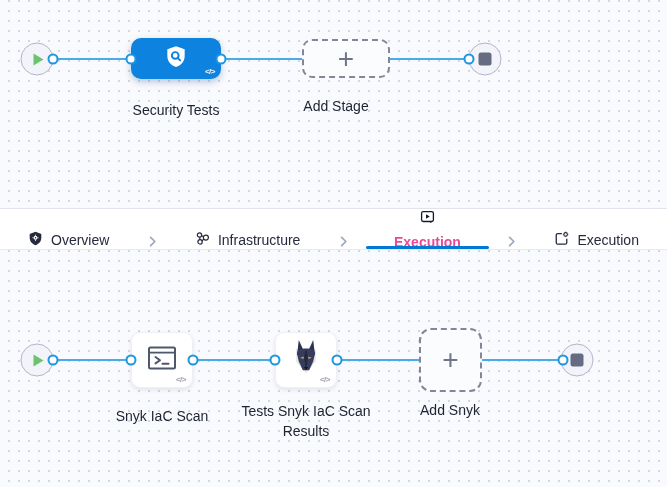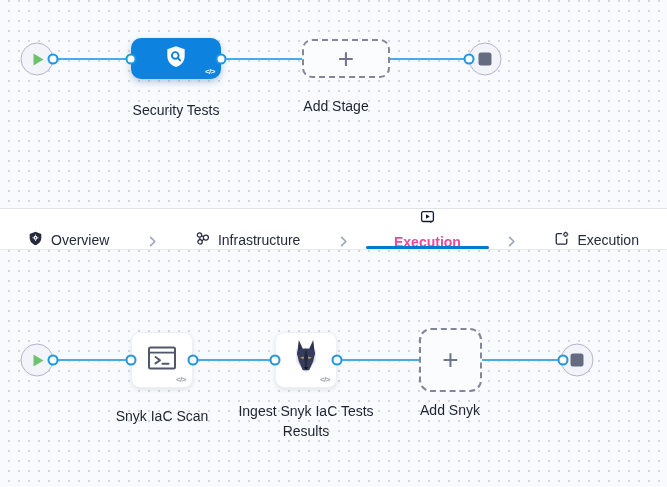--- a/index.html
+++ b/index.html
@@ -240,15 +240,15 @@
   <div class="add-box" style="left:419px; top:78px; width:63px; height:64px; border-radius:12px;">
     <span class="plus-glyph">+</span>
   </div>
 
   <div class="dot" style="left:563px; top:110px;"></div>
   <div class="endpoint" style="left:577px; top:110px;">
     <div class="stop-sq"></div>
   </div>
 
   <div class="node-label" style="left:162px; top:156px;">Snyk IaC Scan</div>
-  <div class="node-label wrap" style="left:306px; top:151px;">Ingest Snyk IaC Tests Results</div>
+  <div class="node-label wrap" style="left:306px; top:151px;">Tests Snyk IaC Scan Results</div>
   <div class="node-label" style="left:450px; top:150px;">Add Snyk</div>
 </div>
 
 </body></html>

